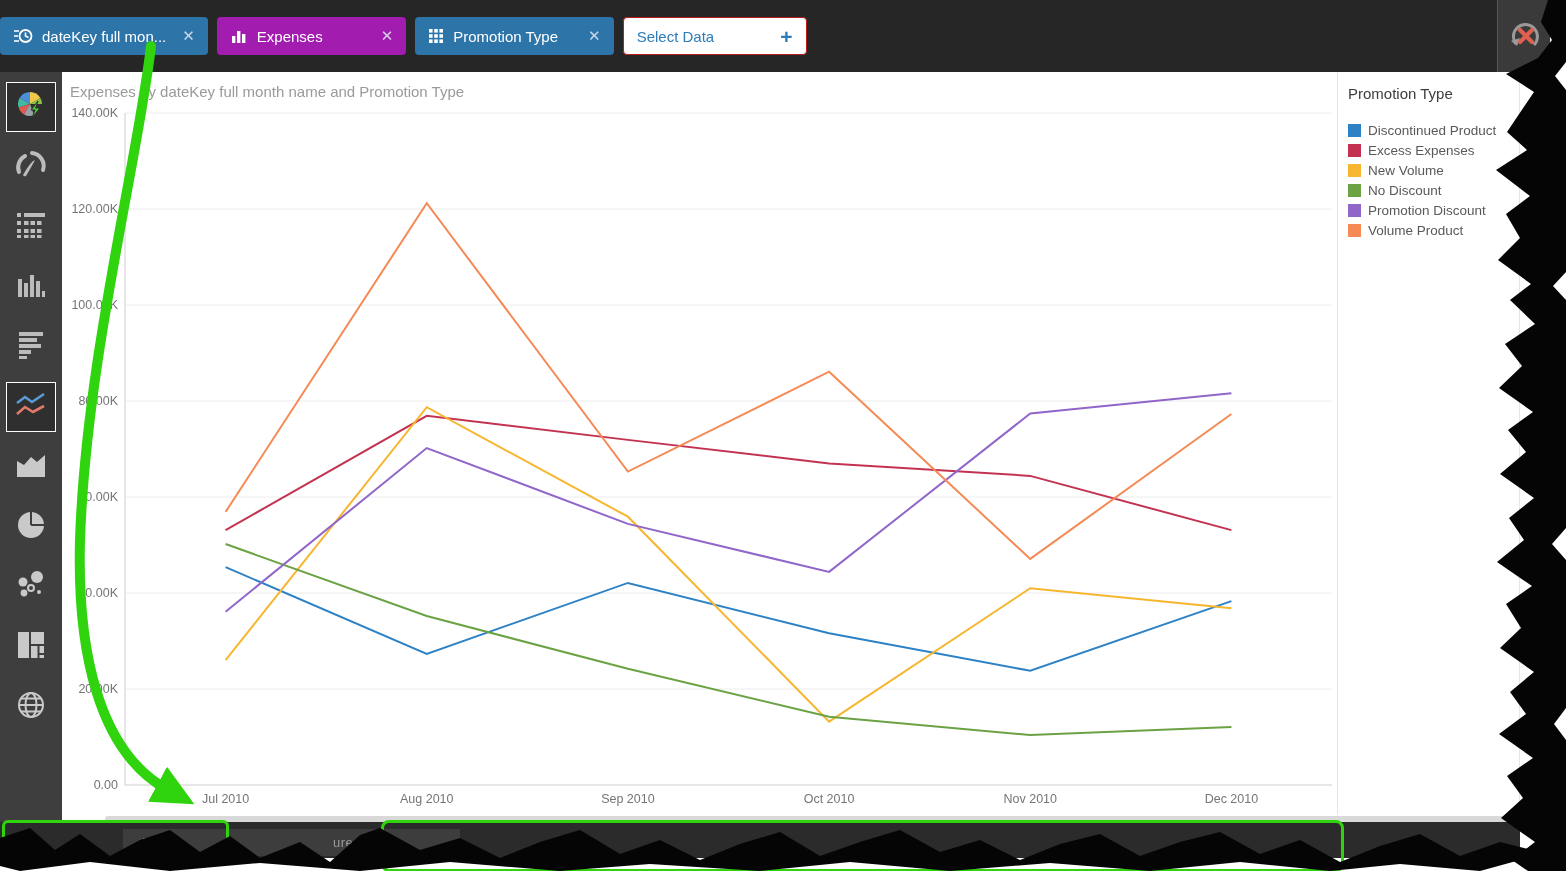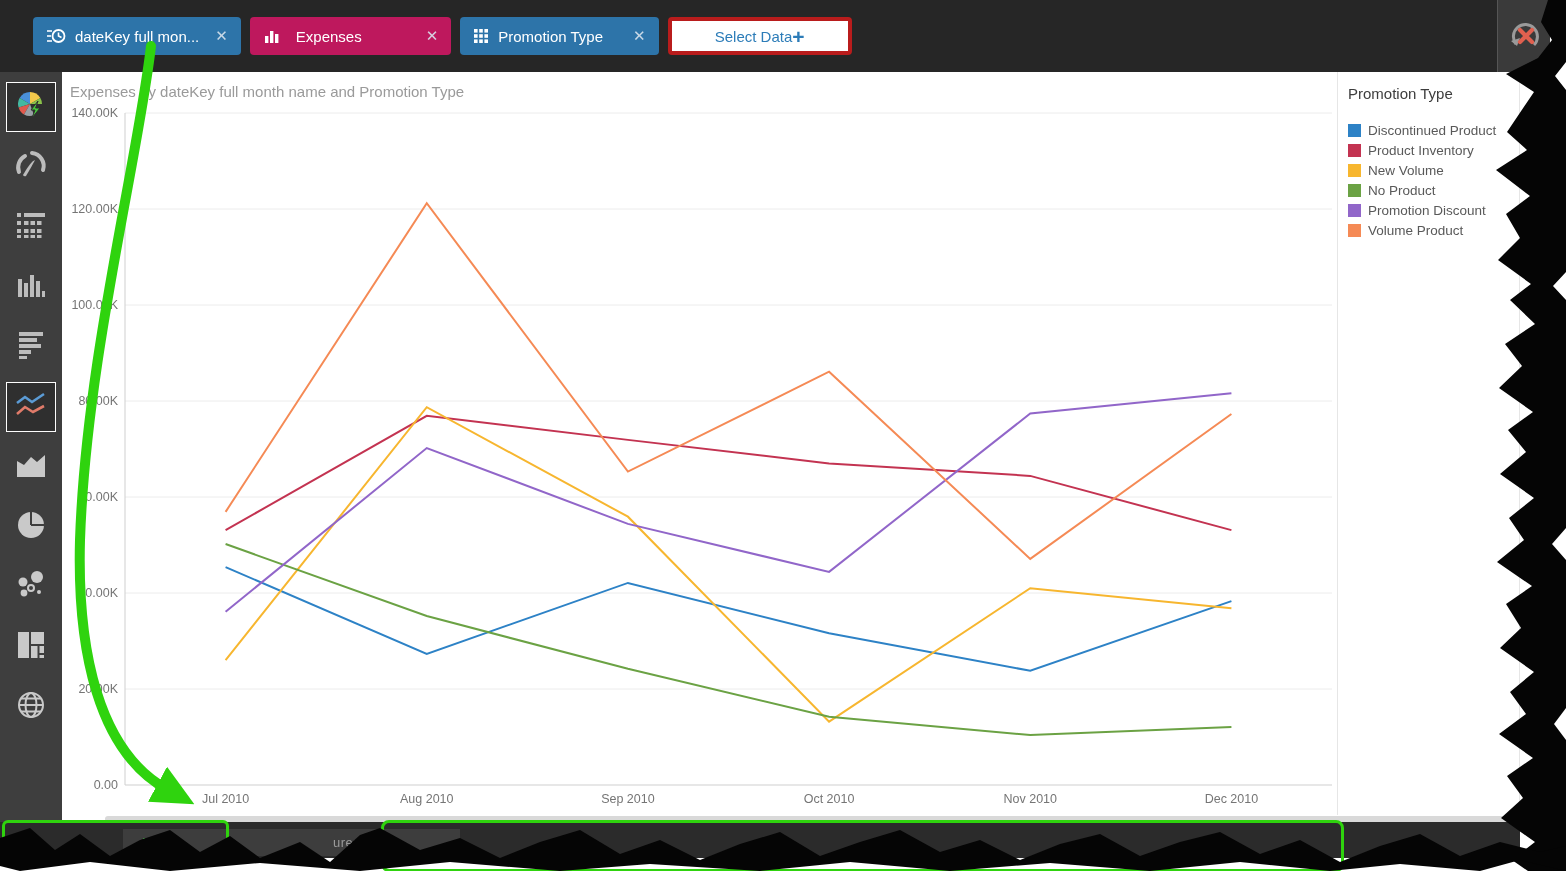--- a/index.html
+++ b/index.html
@@ -1,26 +1,26 @@
 <!DOCTYPE html>
 <html><head>
 <meta charset="utf-8">
 <style>
   html,body{margin:0;padding:0;background:#fff;}
   #app{position:relative;width:1566px;height:871px;overflow:hidden;background:#fff;
        font-family:"Liberation Sans",sans-serif;-webkit-font-smoothing:antialiased;}
 
   
   .topbar{position:absolute;left:0;top:0;width:1520px;height:72px;background:#262626;
-          display:flex;align-items:center;padding-left:33px;box-sizing:border-box;gap:9px;z-index:2;}
+          display:flex;align-items:center;box-sizing:border-box;gap:9px;z-index:2;}
   .chip{height:38px;border-radius:4px;display:flex;align-items:center;padding:0 13px;
         color:#fff;font-size:15px;cursor:pointer;box-sizing:border-box;}
   .chip .cicon{display:flex;align-items:center;margin-right:9px;}
   .chip .cclose{margin-left:16px;font-size:15px;color:#d9e4ee;opacity:.9;}
-  .chip.select{background:#fff;color:#2c7cb8;width:184px;justify-content:center;border:4px solid #b91c1c;}
+  .chip.select{background:#fff;color:#2c7cb8;width:184px;justify-content:space-between;border:1px solid #b91c1c;}
   .chip.select .plus{font-size:21px;font-weight:bold;color:#2c7cb8;line-height:1;}
 
   .cancel-refresh{position:absolute;left:1497px;top:0;width:52px;height:72px;background:#3a3a3a;
                   display:flex;align-items:center;justify-content:center;z-index:3;border-left:1px solid #555;}
 
   
   .sidebar{position:absolute;left:0;top:72px;width:62px;height:780px;background:#3e3e3e;z-index:2;
            display:flex;flex-direction:column;align-items:center;padding-top:10px;box-sizing:border-box;}
   .sb-item{width:50px;height:50px;margin-bottom:10px;display:flex;align-items:center;justify-content:center;
            border:1.5px solid transparent;box-sizing:border-box;cursor:pointer;flex:0 0 auto;}
@@ -69,21 +69,21 @@
           <rect x="1" y="9" width="4" height="2" fill="#cfe0ee"></rect>
           <rect x="1" y="14" width="5" height="2" fill="#cfe0ee"></rect>
           <circle cx="12.5" cy="10" r="6" fill="none" stroke="#fff" stroke-width="1.8"></circle>
           <path d="M12.5 6.5 V10 L15.5 11.5" fill="none" stroke="#fff" stroke-width="1.6"></path>
         </svg>
       </span>
       <span class="clabel">dateKey full mon...</span>
       <span class="cclose">✕</span>
     </div>
 
-    <div class="chip" style="background: #be185d; gap: 6px;">
+    <div class="chip" style="background: #a21caf;">
       <span class="cicon">
         <svg width="18" height="18" viewBox="0 0 18 18">
           <rect x="2" y="9" width="3.4" height="7" fill="#fff"></rect>
           <rect x="7" y="4" width="3.4" height="12" fill="#fff"></rect>
           <rect x="12" y="7" width="3.4" height="9" fill="#fff"></rect>
         </svg>
       </span>
       <span class="clabel">Expenses</span>
       <span class="cclose" style="margin-left:58px;">✕</span>
     </div>
@@ -290,29 +290,29 @@
 
   <div class="legend-panel">
     <div class="legend-title">Promotion Type</div>
     <div class="legend-items">
       <div class="litem">
         <span class="lswatch" style="background: rgb(45, 130, 198);"></span>
         <span class="llabel">Discontinued Product</span>
       </div>
       <div class="litem">
         <span class="lswatch" style="background: rgb(195, 51, 81);"></span>
-        <span class="llabel">Product Inventory</span>
+        <span class="llabel">Excess Expenses</span>
       </div>
       <div class="litem">
         <span class="lswatch" style="background: rgb(247, 182, 47);"></span>
         <span class="llabel">New Volume</span>
       </div>
       <div class="litem">
         <span class="lswatch" style="background: rgb(107, 162, 68);"></span>
-        <span class="llabel">No Product</span>
+        <span class="llabel">No Discount</span>
       </div>
       <div class="litem">
         <span class="lswatch" style="background: rgb(145, 102, 201);"></span>
         <span class="llabel">Promotion Discount</span>
       </div>
       <div class="litem">
         <span class="lswatch" style="background: rgb(245, 138, 85);"></span>
         <span class="llabel">Volume Product</span>
       </div>
     </div>

